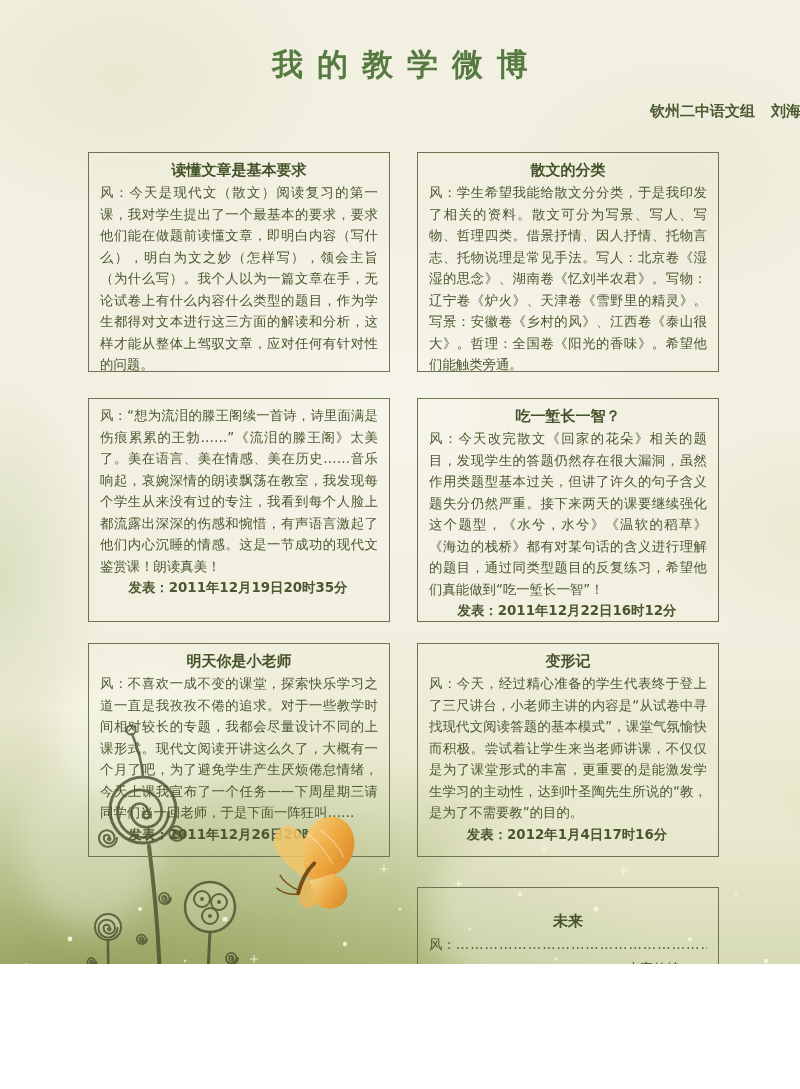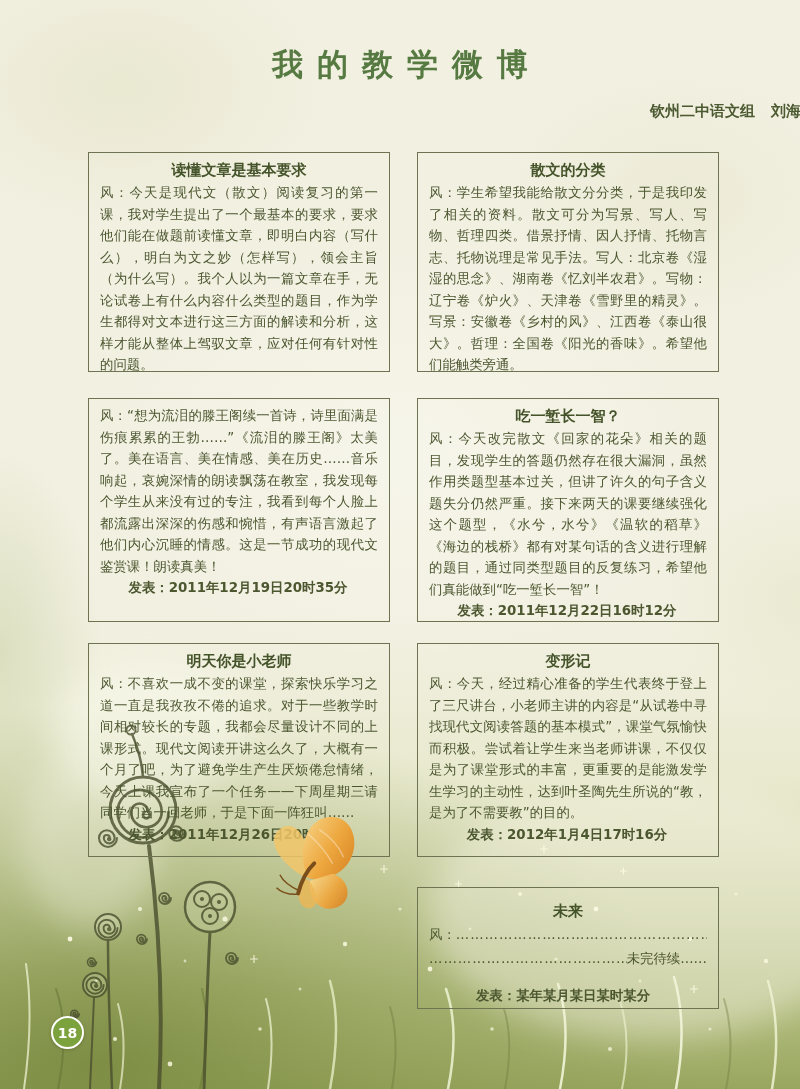--- a/index.html
+++ b/index.html
@@ -1,18 +1,18 @@
 <!DOCTYPE html>
 <html><head>
 <meta charset="utf-8">
 <style>
   html,body{margin:0;padding:0;}
   body{font-family:"DejaVu Sans","Liberation Sans",sans-serif;}
   #page{
-    position:relative;width:800px;height:1089px;overflow:hidden;
+    position:relative;width:800px;height:964px;overflow:hidden;
     background-color:#f2f0e1;
     background-image:
       radial-gradient(ellipse 300px 200px at 15% 8%, rgba(226,226,196,.55), transparent 70%),
       radial-gradient(ellipse 260px 180px at 85% 18%, rgba(228,228,200,.45), transparent 70%),
       radial-gradient(ellipse 420px 300px at 50% 42%, rgba(250,249,240,.6), transparent 70%),
       radial-gradient(ellipse 140px 280px at 0% 60%, rgba(203,211,168,.6), transparent 72%),
       radial-gradient(ellipse 200px 160px at 100% 55%, rgba(222,226,190,.4), transparent 70%);
   }
   
   .main-title{
@@ -41,21 +41,21 @@
   .card .date{
     font-size:13.4px;line-height:21.5px;font-weight:bold;text-align:center;padding-right:2px;
   }
   .b1{left:88px;top:152px;height:220px}
   .b2{left:417px;top:152px;height:220px}
   .b3{left:88px;top:398px;height:224px}
   .b4{left:417px;top:398px;height:224px}
   .b5{left:88px;top:643px;height:214px}
   .b6{left:417px;top:643px;height:214px}
   .b7{left:417px;top:887px;height:122px}
-  .b7 .ttl{margin-top:6px;}
+  .b7 .ttl{margin-top:16px;}
   .dotline{display:flex;overflow:hidden;white-space:nowrap;font-size:13.4px;line-height:24px;}
   .dotline .dots{flex:1;overflow:hidden;letter-spacing:1px;}
   .dotline .fixed{flex:none;}
   .b7 .date{margin-top:14px;padding-right:10px;}
   
   .decor{position:absolute;z-index:1;pointer-events:none;}
   #meadow{left:0;top:609px;}
   #flowers{left:46px;top:696px;z-index:2;}
   #butterfly{left:250px;top:812px;z-index:6;}
   

